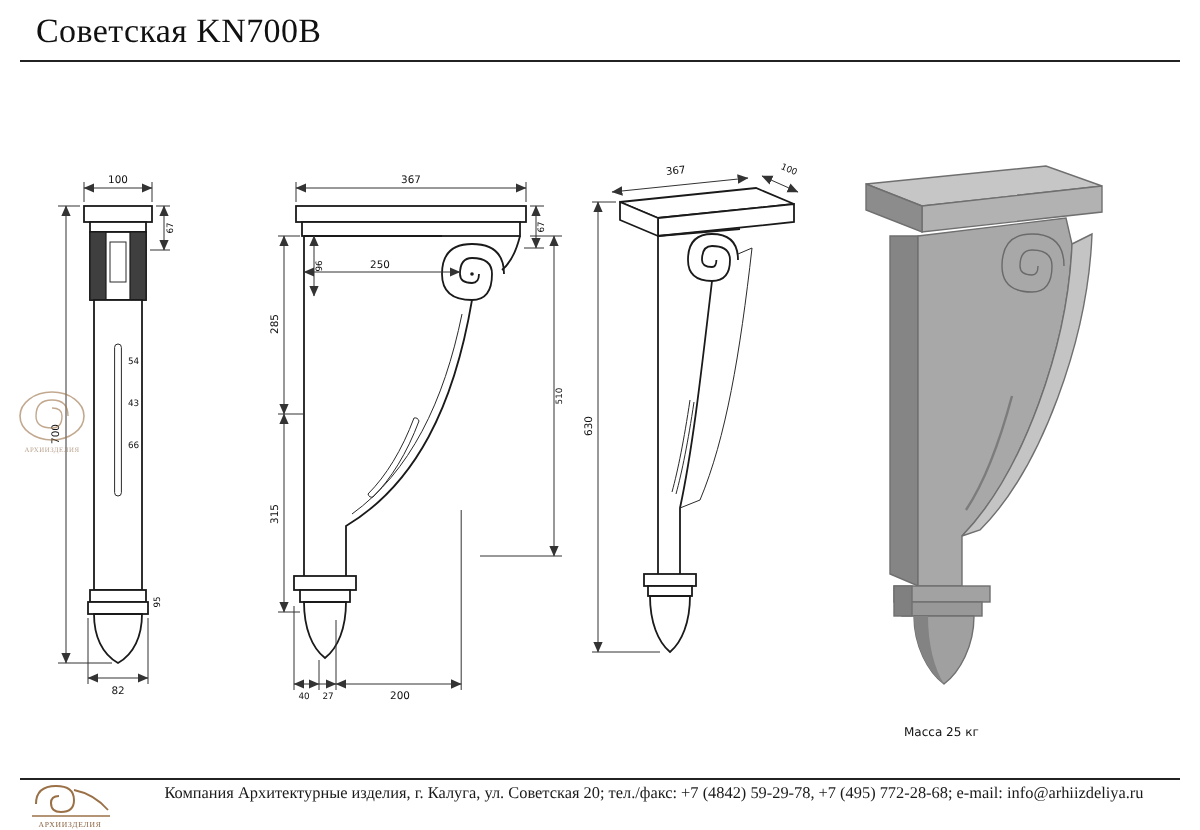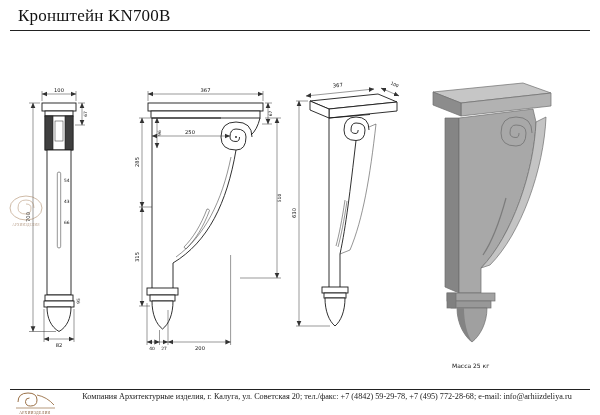--- a/index.html
+++ b/index.html
@@ -21,21 +21,21 @@
   .dimts{font-family:"DejaVu Sans",sans-serif;font-size:4.4px;fill:#111;}
   .masst{font-family:"DejaVu Sans",sans-serif;font-size:6px;fill:#111;}
   .sep{stroke:#9a7046;fill:none;}
   .sept{font-family:"Liberation Serif",serif;fill:#8a6240;}
 </style>
 </head>
 <body>
 
 <div id="page">
 
-  <div id="title">Кронштейн KN700B</div>
+  <div id="title">Советская KN700B</div>
   <div class="rule" id="rule-top"></div>
   <div class="rule" id="rule-bottom"></div>
 
   <svg width="600" height="415" viewBox="0 0 600 415">
     <defs>
       <marker id="ma" markerWidth="6" markerHeight="6" refX="5.2" refY="3" orient="auto-start-reverse" markerUnits="userSpaceOnUse">
         <path d="M0,0.6 L5.4,3 L0,5.4 Z" fill="#333"></path>
       </marker>
     </defs>
 

